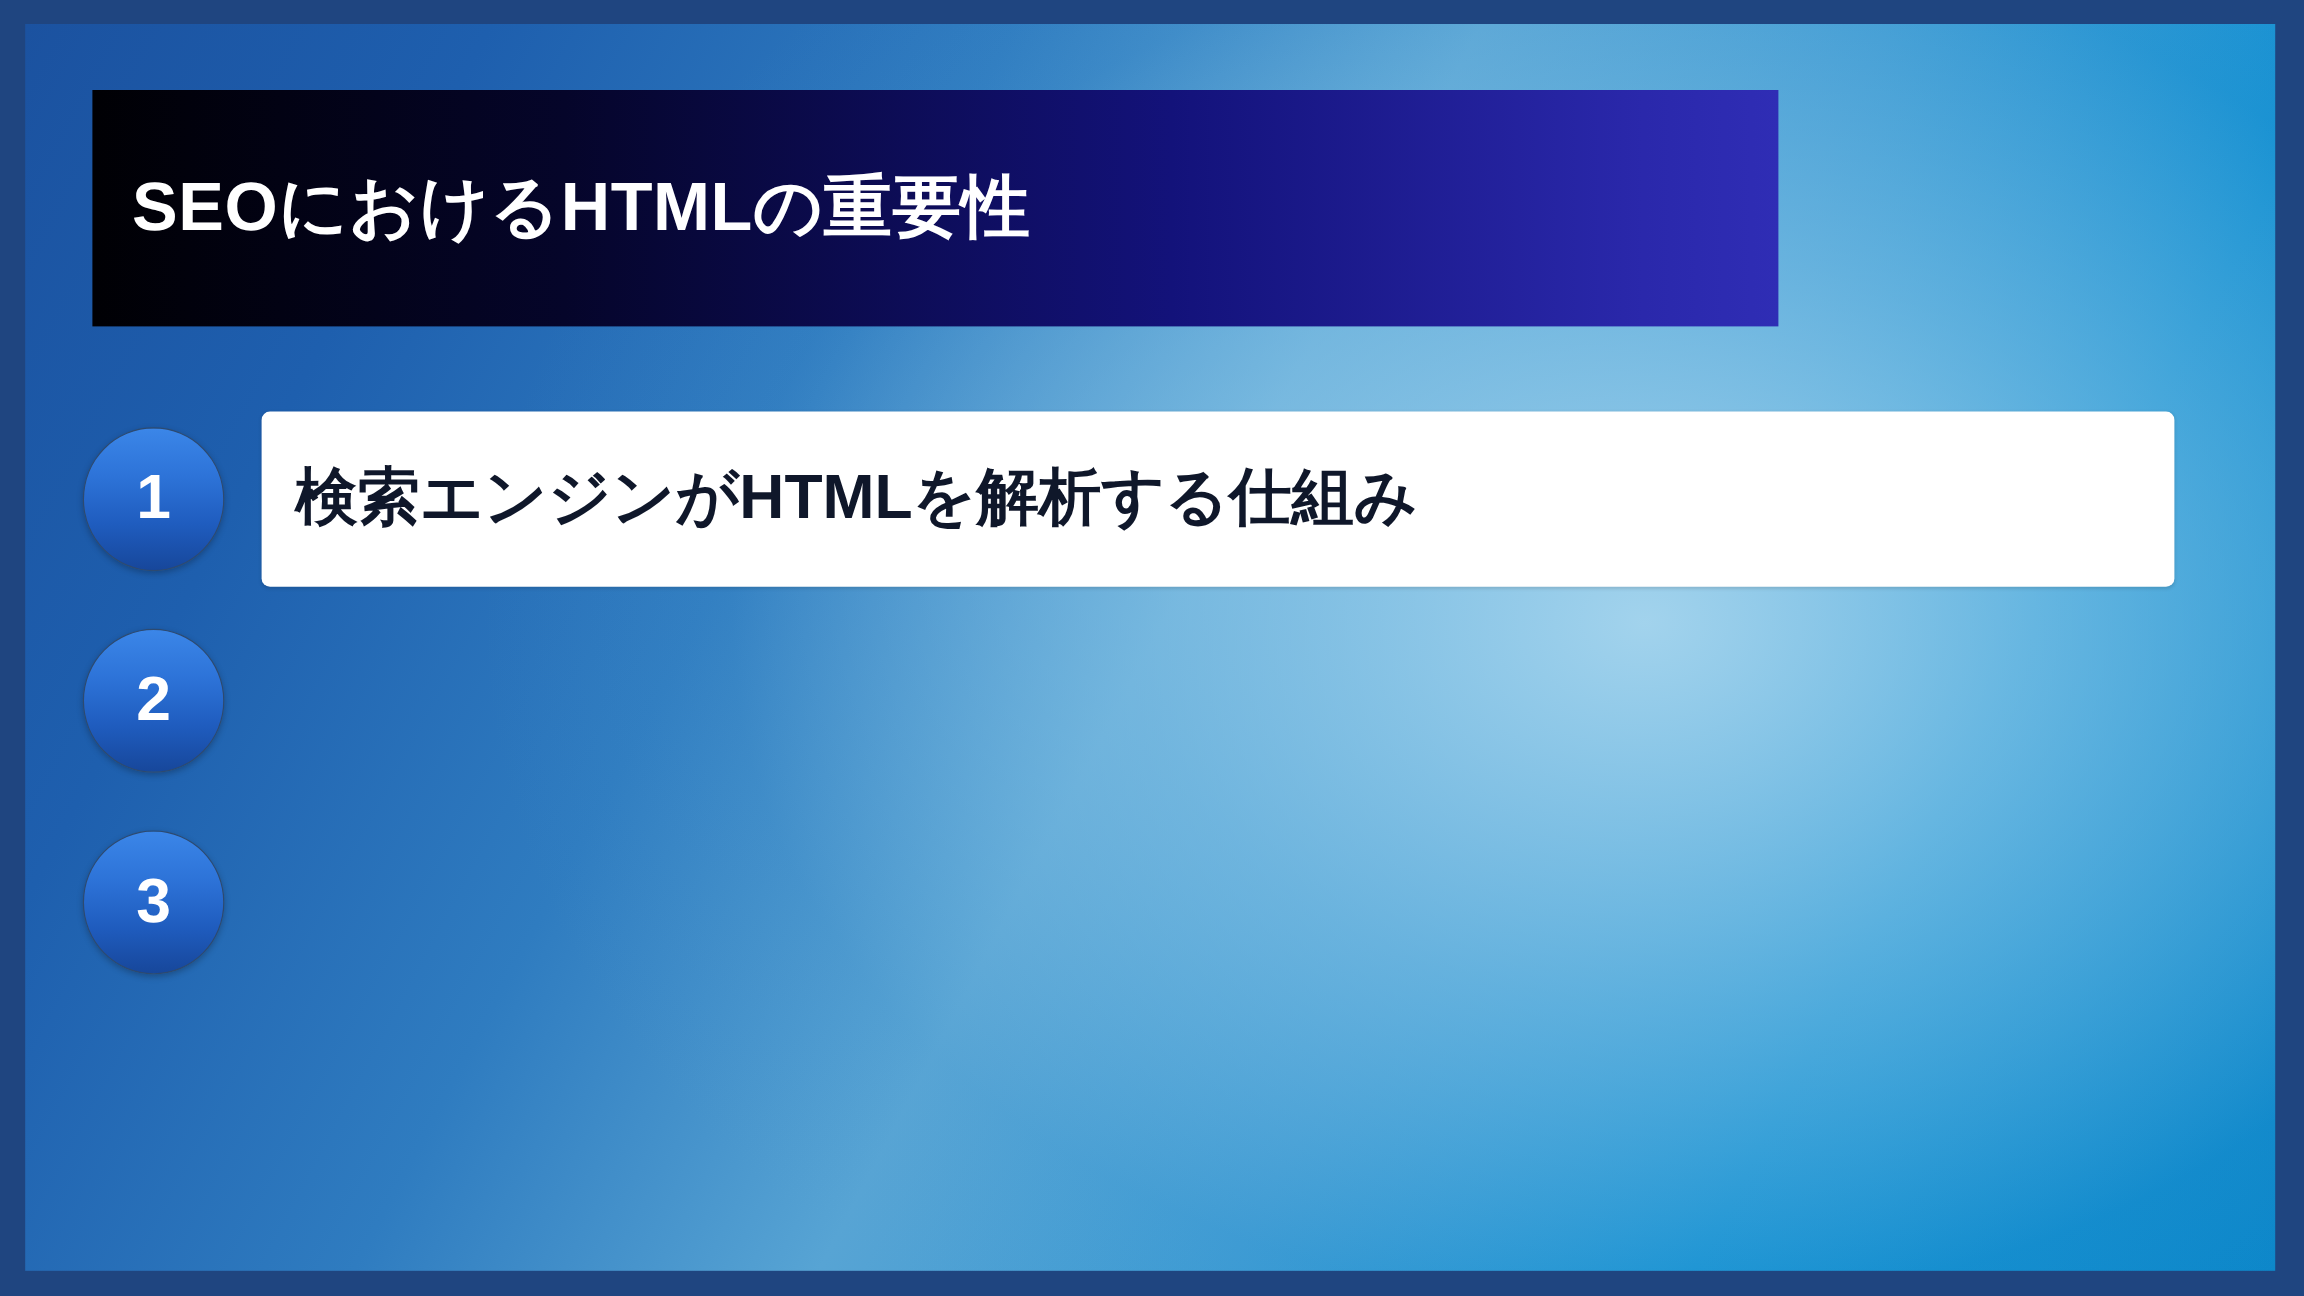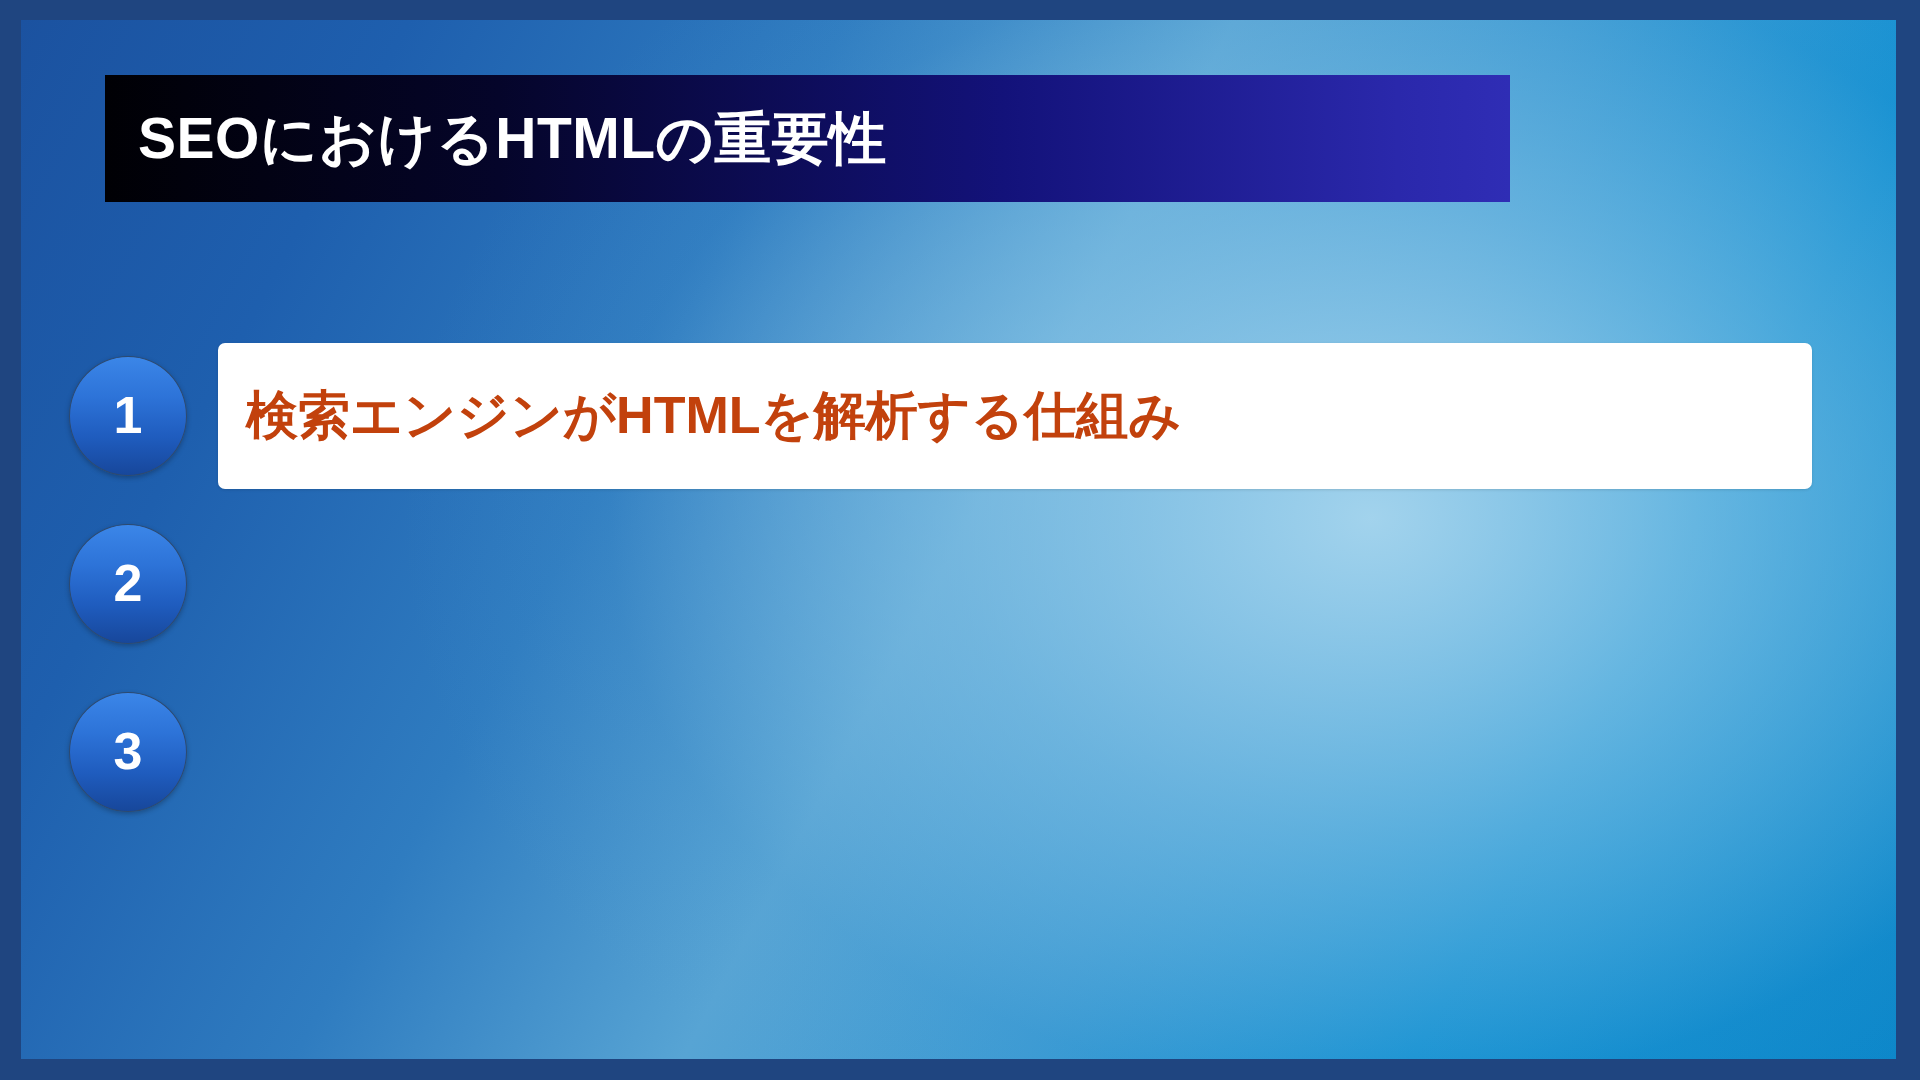--- a/index.html
+++ b/index.html
@@ -42,25 +42,24 @@
                       #1190d2 80%,
                       #0a86c9 100%);
   }
 
   
   #title-bar {
     position: absolute;
     left: 56px;
     top: 55px;
     width: 1405px;
-    height: 127px;
+    height: 197px;
     background: linear-gradient(90deg, #000004 0%, #05052a 28%, #13127a 64%, #2a28ab 92%, #2f2db5 100%);
     display: flex;
     align-items: center;
-    margin-left: 28px;
   }
   #title-text {
     color: #ffffff;
     font-size: 57px;
     font-weight: bold;
     letter-spacing: 0.5px;
     padding-left: 33px;
     line-height: 1.1;
     white-space: nowrap;
   }
@@ -104,21 +103,21 @@
     top: 39px;
     width: 1594px;
     height: 146px;
     background: #ffffff;
     border-radius: 7px;
     display: flex;
     align-items: center;
     box-shadow: 0 1px 3px rgba(0,0,0,0.12);
   }
   .row-card-text {
-    color: #c2410c;
+    color: #0f172a;
     font-size: 52px;
     font-weight: bold;
     padding-left: 28px;
     line-height: 1.15;
     white-space: nowrap;
   }
 </style>
 </head>
 <body>
 

